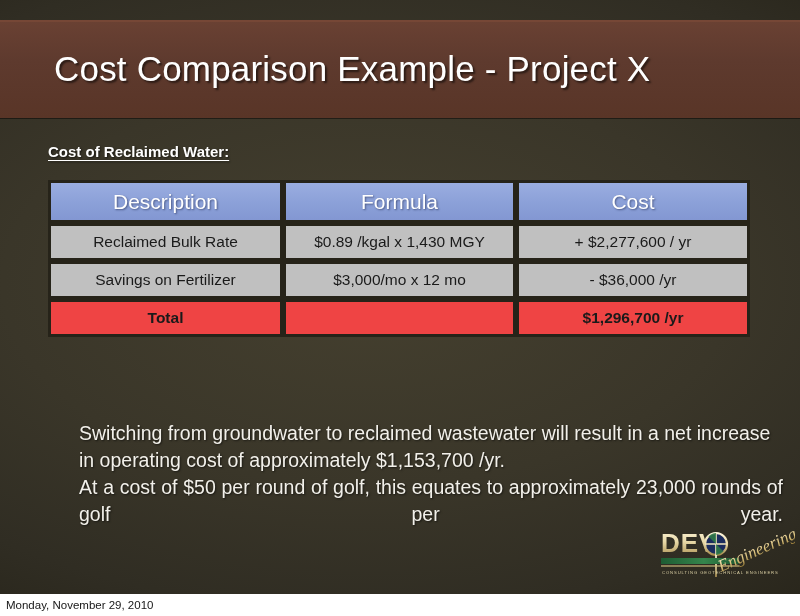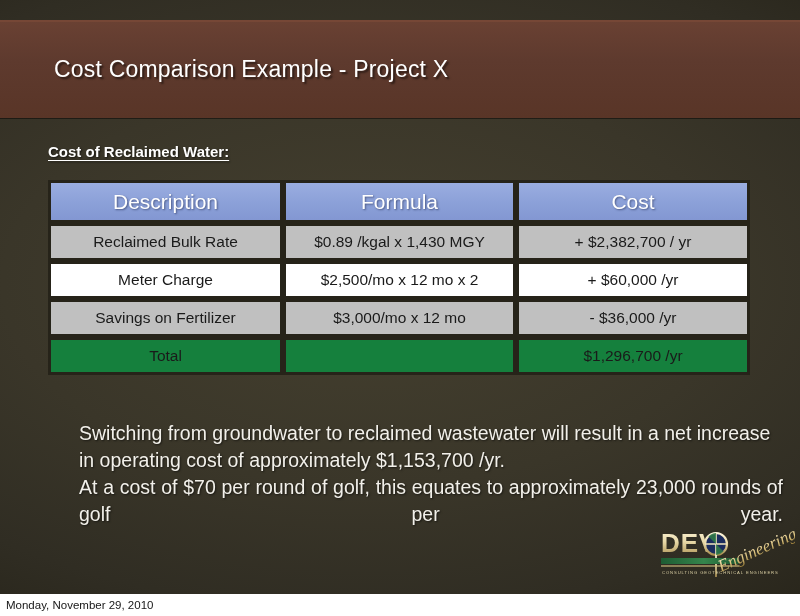--- a/index.html
+++ b/index.html
@@ -39,21 +39,21 @@
   #title-band::before {
     content: "";
     position: absolute;
     left: 0; right: 0; top: 0;
     height: 2px;
     background: rgba(120, 72, 54, 0.9);
   }
   #title-text {
     margin-left: 54px;
     color: #ffffff;
-    font-size: 23px;
+    font-size: 35px;
     font-weight: 400;
     letter-spacing: 0.2px;
     white-space: nowrap;
     text-shadow: 2px 2px 2px rgba(0,0,0,0.55);
   }
 
   
   #subtitle {
     position: absolute;
     left: 48px;
@@ -95,21 +95,21 @@
   #cost-table thead th {
     background: linear-gradient(to bottom, #9aade0 0%, #8ba0d8 55%, #8397d2 100%);
     color: #ffffff;
     font-size: 21px;
     font-weight: 400;
     height: 43px;
     text-shadow: 1px 1px 2px rgba(40,50,90,0.65);
   }
   #cost-table tbody tr.alt td { background: #c0c0c0; }
   #cost-table tbody tr.plain td { background: #ffffff; }
-  #cost-table tbody tr.total td { background: #15803d; font-weight: normal; }
+  #cost-table tbody tr.total td { background: #ef4444; font-weight: bold; }
 
   
   #body-copy {
     position: absolute;
     left: 50px;
     top: 420px;
     width: 704px;
     color: #f2f0ea;
     font-size: 19.5px;
     line-height: 27px;
@@ -172,43 +172,38 @@
       <tr>
         <th>Description</th>
         <th>Formula</th>
         <th>Cost</th>
       </tr>
     </thead>
     <tbody>
       <tr class="alt">
         <td>Reclaimed Bulk Rate</td>
         <td>$0.89 /kgal x 1,430 MGY</td>
-        <td>+ $2,382,700 / yr</td>
-      </tr>
-      <tr class="plain">
-        <td>Meter Charge</td>
-        <td>$2,500/mo x 12 mo x 2</td>
-        <td>+ $60,000 /yr</td>
+        <td>+ $2,277,600 / yr</td>
       </tr>
       <tr class="alt">
         <td>Savings on Fertilizer</td>
         <td>$3,000/mo x 12 mo</td>
         <td>- $36,000 /yr</td>
       </tr>
       <tr class="total">
         <td>Total</td>
         <td></td>
         <td>$1,296,700 /yr</td>
       </tr>
     </tbody>
   </table>
 
   <div id="body-copy">
     <div class="para-1">Switching from groundwater to reclaimed wastewater will result in a net increase in operating cost of approximately $1,153,700 /yr.</div>
-    <div class="para-2">At a cost of $70 per round of golf, this equates to approximately 23,000 rounds of golf per year.</div>
+    <div class="para-2">At a cost of $50 per round of golf, this equates to approximately 23,000 rounds of golf per year.</div>
   </div>
 
   <div id="logo">
     <svg width="140" height="66" viewBox="0 0 140 66">
       <defs>
         <linearGradient id="goldgrad" x1="0" y1="0" x2="0" y2="1">
           <stop offset="0%" stop-color="#fff6dc"></stop>
           <stop offset="45%" stop-color="#e8d9a8"></stop>
           <stop offset="100%" stop-color="#a88d4e"></stop>
         </linearGradient>

